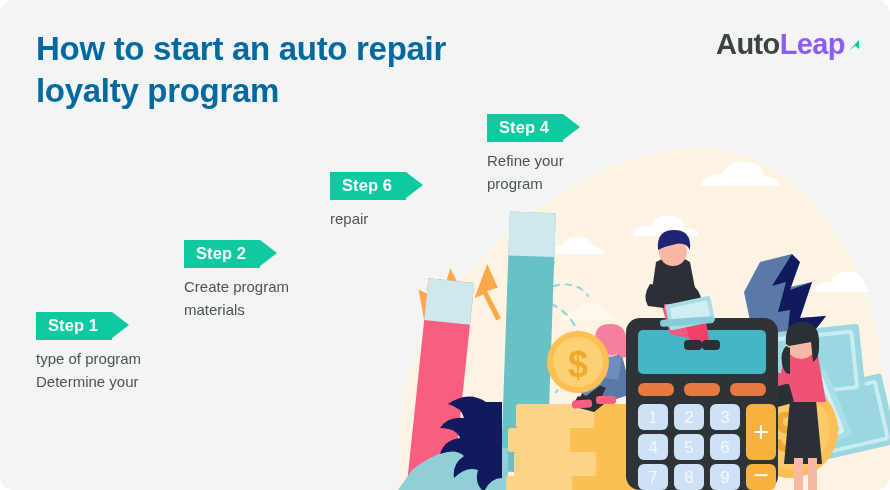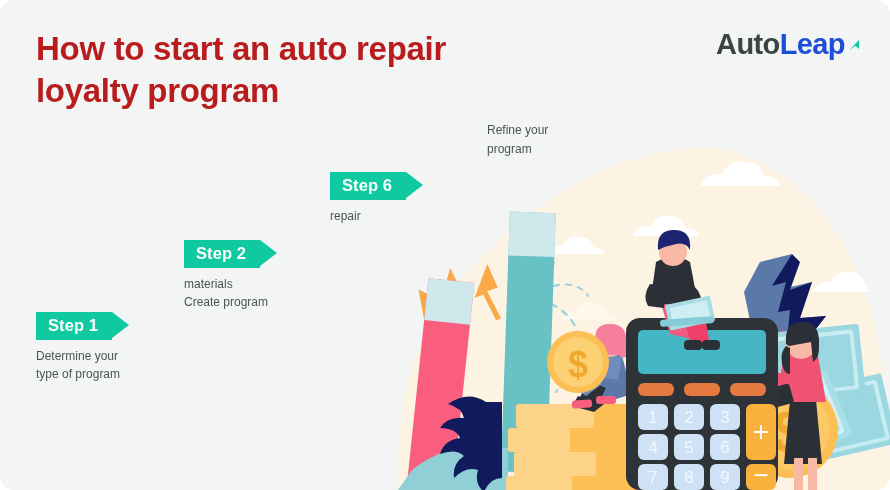--- a/index.html
+++ b/index.html
@@ -34,39 +34,39 @@
   
   #title {
     position: absolute;
     left: 36px;
     top: 28px;
     width: 520px;
     z-index: 5;
     font-size: 33px;
     line-height: 1.28;
     font-weight: bold;
-    color: #b91c1c;
+    color: #0369a1;
     letter-spacing: -0.3px;
   }
   #title .tline { display: block; }
 
   
   #logo {
     position: absolute;
     right: 28px;
     top: 28px;
     z-index: 6;
     display: flex;
     align-items: flex-end;
     font-size: 29px;
     font-weight: bold;
     letter-spacing: -0.6px;
   }
   #logo .auto { color: #3b4444; }
-  #logo .leap { color: #1d4ed8; }
+  #logo .leap { color: #8b5cf6; }
   #logo .mark { margin-left: 1px; margin-top: -2px; }
 
   
   .step {
     position: absolute;
     z-index: 5;
   }
   .badge {
     display: inline-block;
     position: relative;
@@ -84,21 +84,21 @@
     left: 100%;
     top: 0;
     width: 0;
     height: 0;
     border-top: 13.5px solid transparent;
     border-bottom: 13.5px solid transparent;
     border-left: 17px solid #0fc9a0;
   }
   .step-text {
     margin-top: 7px;
-    font-size: 12px;
+    font-size: 15px;
     line-height: 1.55;
     color: #4b5454;
     width: 180px;
   }
   .step-text .sline { display: block; }
 
   #step1 { left: 36px; top: 312px; }
   #step2 { left: 184px; top: 240px; }
   #step3 { left: 330px; top: 172px; }
   #step4 { left: 487px; top: 114px; }
@@ -305,40 +305,41 @@
     <span class="mark">
       <svg width="16" height="16" viewBox="0 0 16 16">
         <path d="M3.5 12 L13 2 L13 11 L9.5 7.8 Z" fill="#0ec9a0"></path>
       </svg>
     </span>
   </div>
 
   <div class="step" id="step1">
     <div class="badge">Step 1</div>
     <div class="step-text">
+      <span class="sline">type of program</span>
       <span class="sline">Determine your</span>
-      <span class="sline">type of program</span>
     </div>
   </div>
 
   <div class="step" id="step2">
     <div class="badge">Step 2</div>
     <div class="step-text">
+      <span class="sline">Create program</span>
       <span class="sline">materials</span>
-      <span class="sline">Create program</span>
     </div>
   </div>
 
   <div class="step" id="step3">
     <div class="badge">Step 6</div>
     <div class="step-text">
       <span class="sline">repair</span>
     </div>
   </div>
 
   <div class="step" id="step4">
+    <div class="badge">Step 4</div>
     <div class="step-text">
       <span class="sline">Refine your</span>
       <span class="sline">program</span>
     </div>
   </div>
 
 </div>
 
 </body></html>

